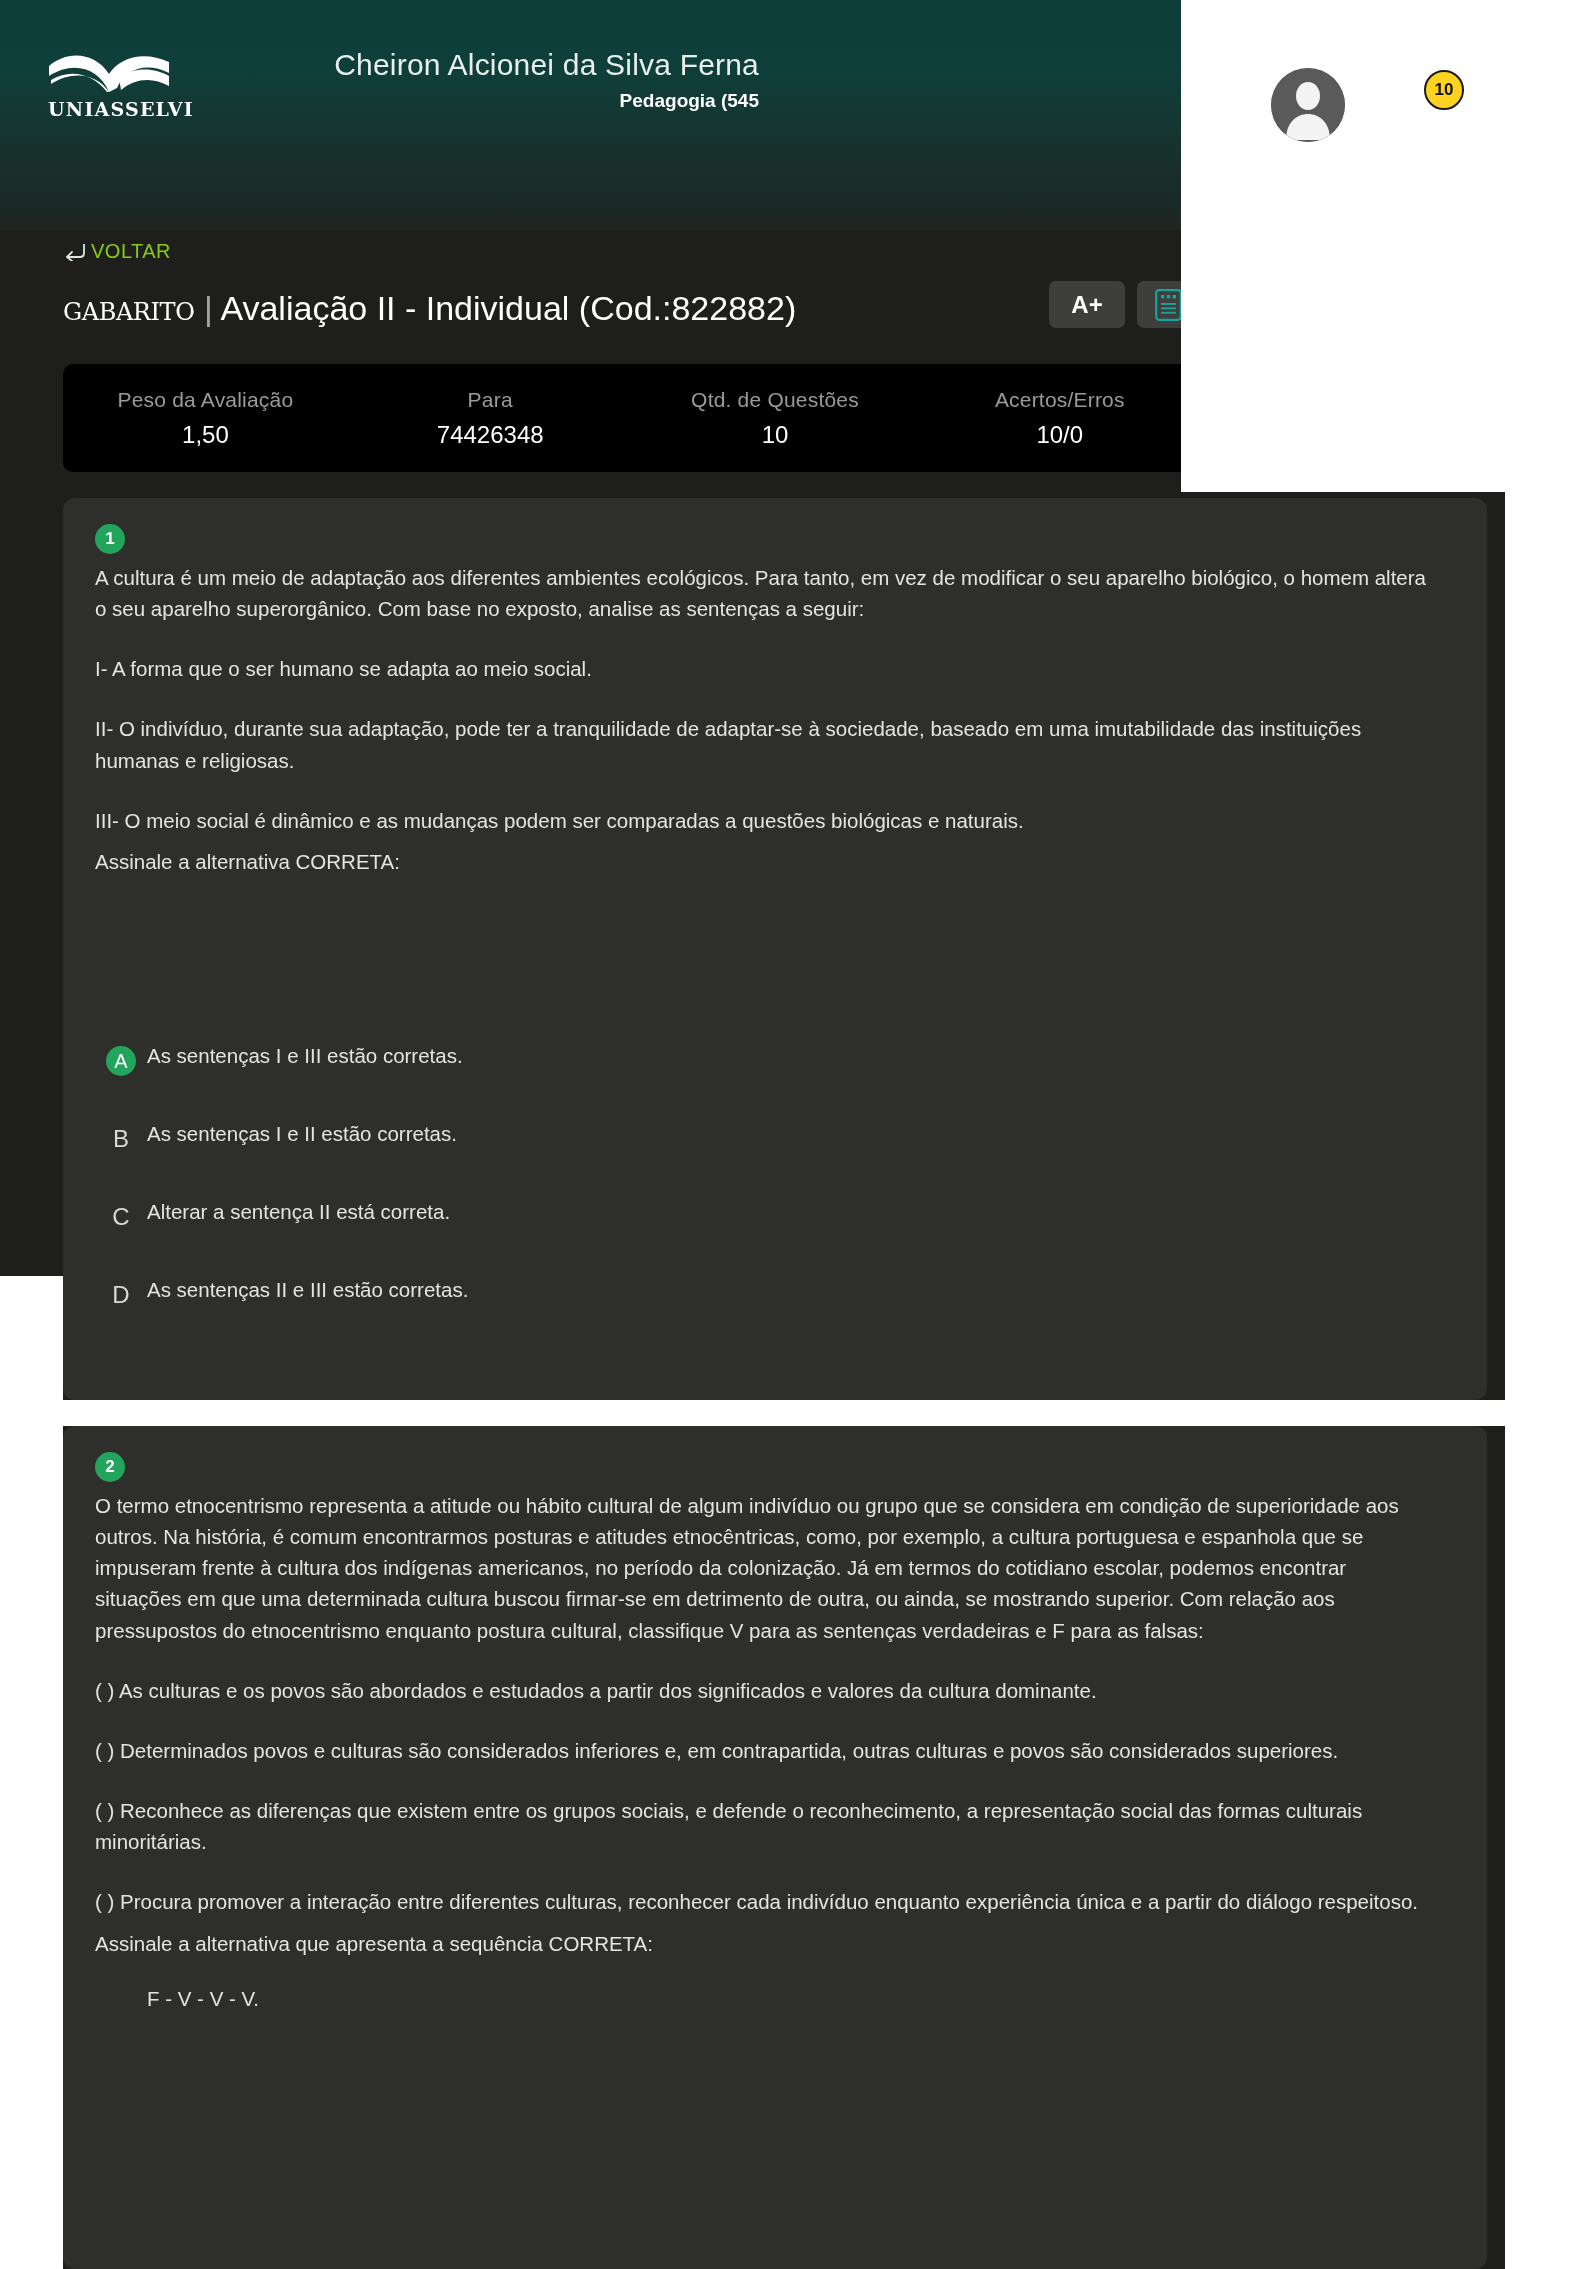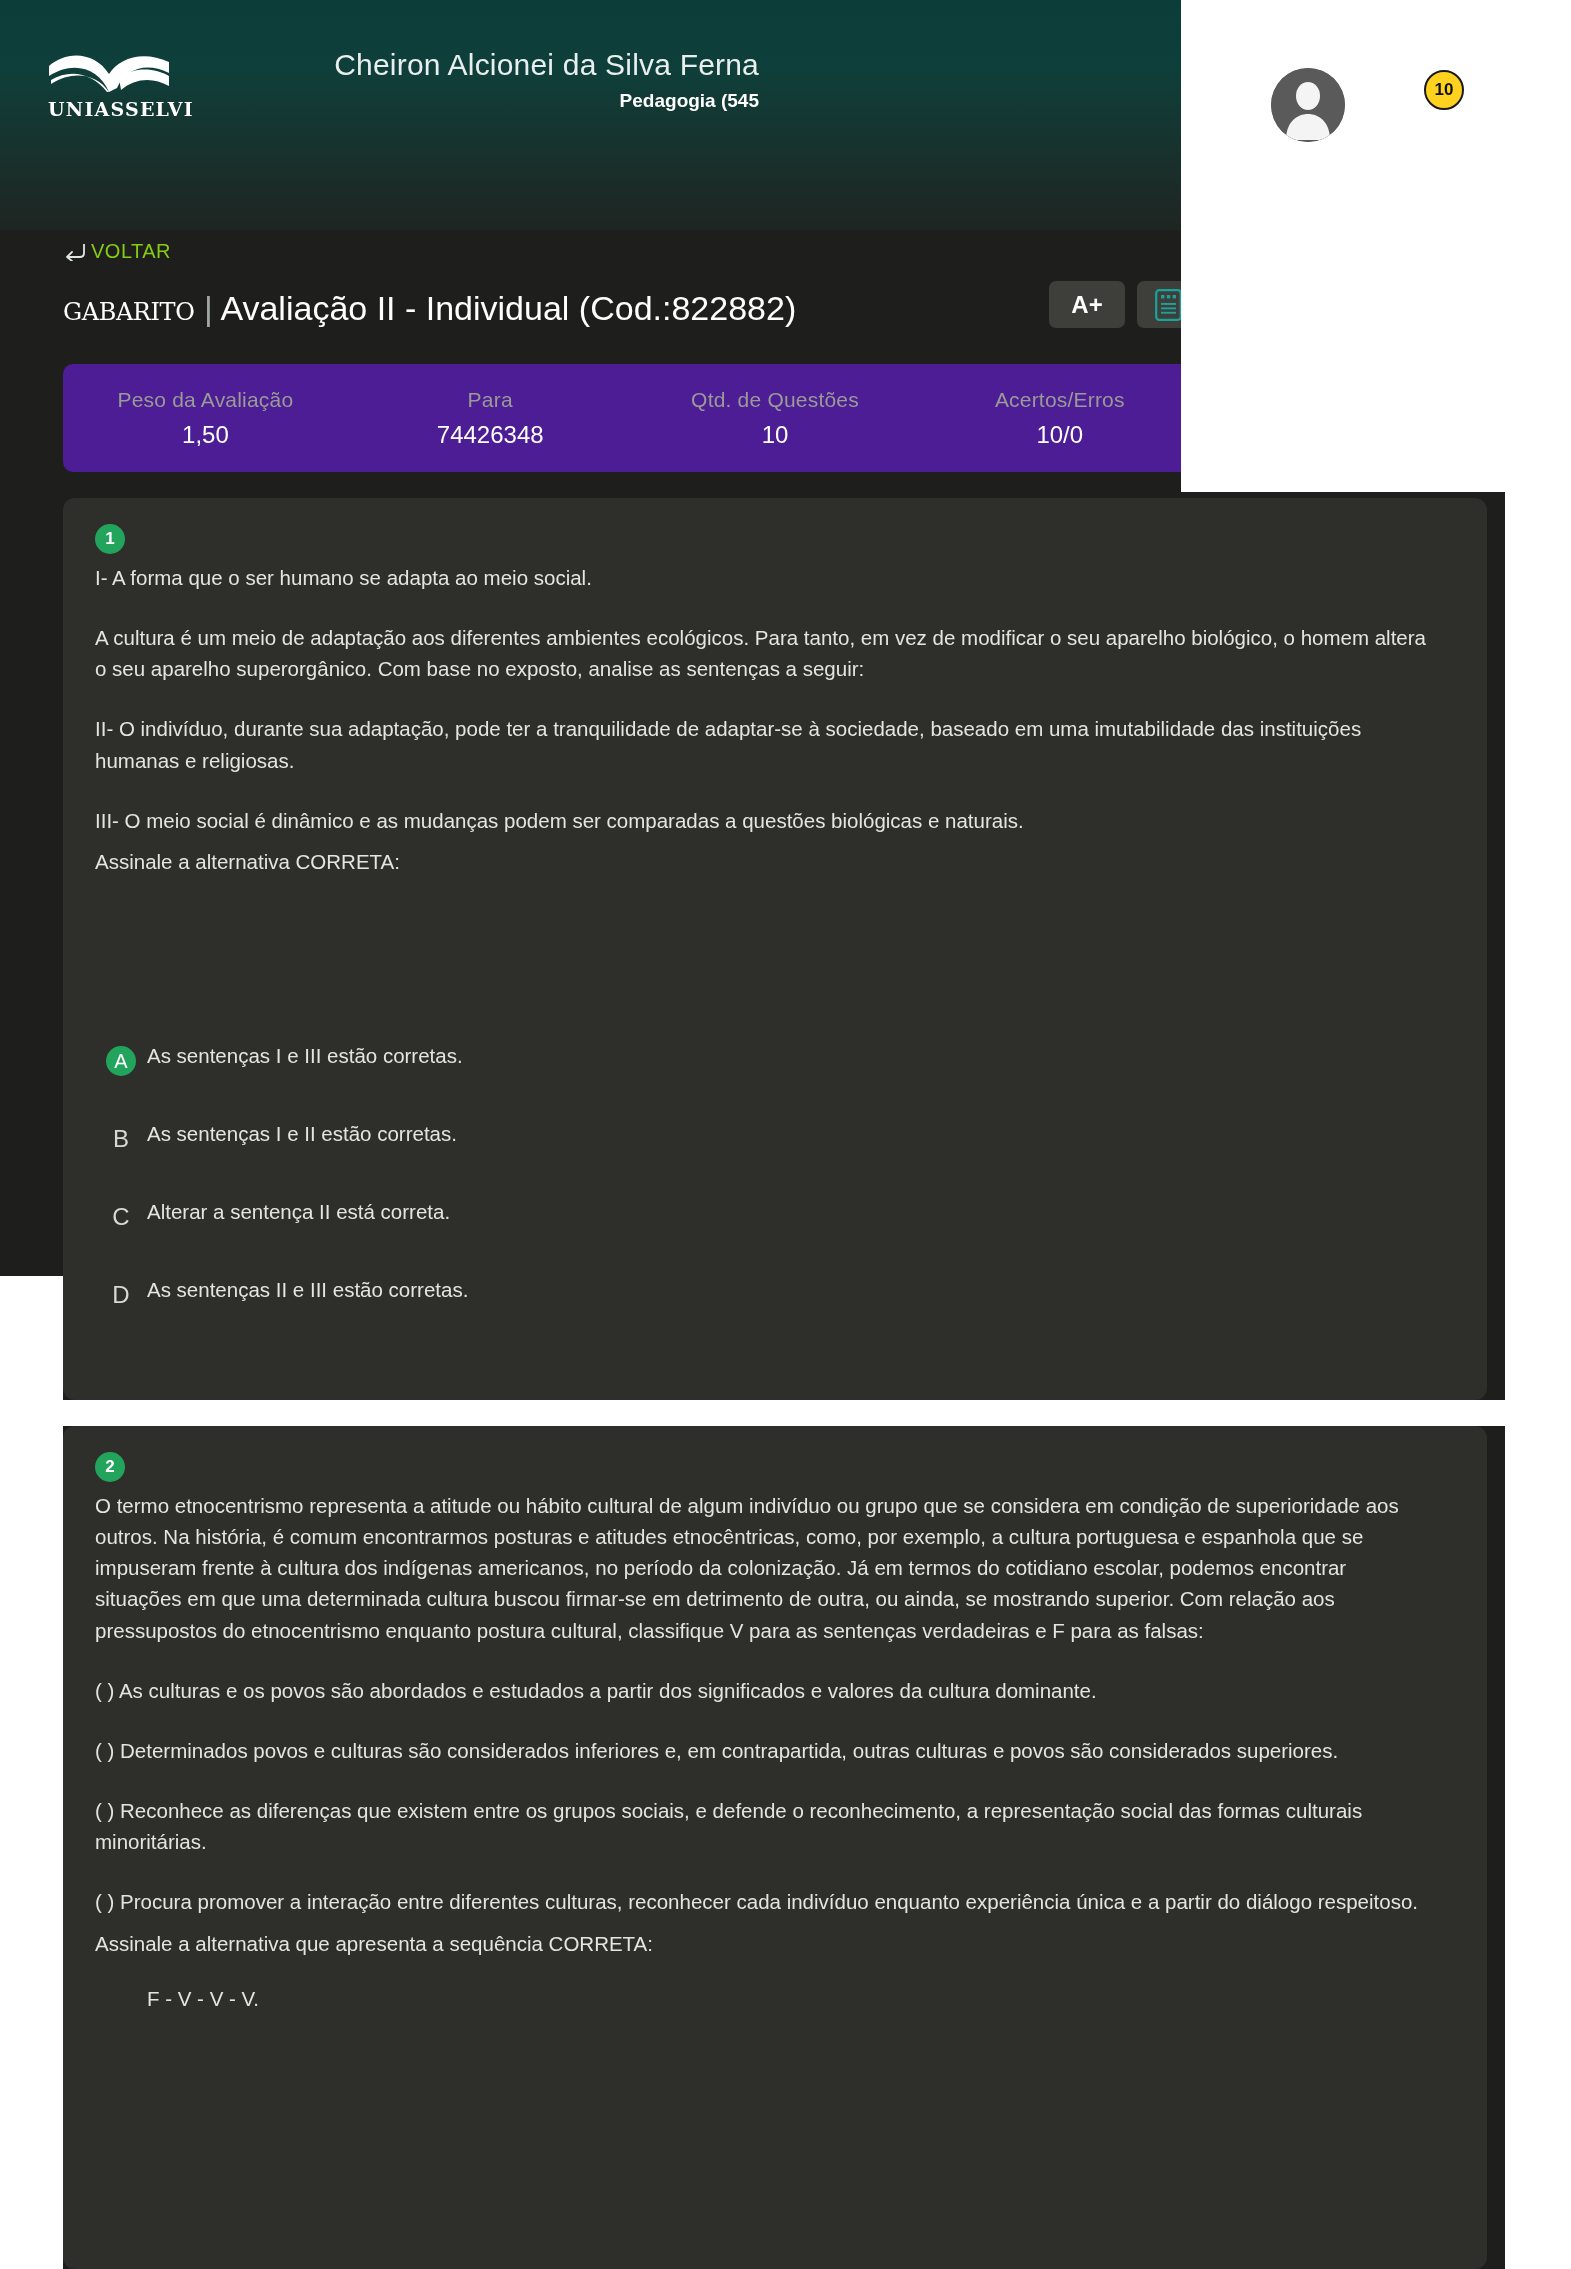--- a/index.html
+++ b/index.html
@@ -91,21 +91,21 @@
     background:#3e3e3b;border:none;border-radius:7px;color:#fff;
     display:flex;align-items:center;gap:14px;cursor:pointer;
   }
   .btn-aplus{width:76px;height:47px;justify-content:center;font-size:24px;font-weight:700;}
   .btn-view{height:47px;padding:0 22px 0 18px;font-size:20px;font-weight:700;}
   .btn-view .doc-icon{display:block;}
 
   
   .stats{
     position:absolute;left:63px;top:364px;width:1424px;height:108px;
-    background:#4c1d95;border-radius:10px;display:flex;align-items:center;
+    background:#000000;border-radius:10px;display:flex;align-items:center;
   }
   .stat{flex:1;text-align:center;}
   .stat .k{color:#9a9a96;font-size:21px;font-weight:300;letter-spacing:.2px;}
   .stat .v{color:#ffffff;font-size:24px;margin-top:9px;}
 
   
   .card{
     position:absolute;left:63px;width:1424px;background:#2e2e2b;border-radius:12px;
   }
   #card-1{top:498px;height:902px;}
@@ -219,22 +219,22 @@
     </div>
     <div class="stat">
       <div class="k">Nota</div>
       <div class="v">10,00</div>
     </div>
   </div>
 
   <div class="card" id="card-1">
     <div class="qnum">1</div>
     <div class="qbody">
+      <p>A cultura é um meio de adaptação aos diferentes ambientes ecológicos. Para tanto, em vez de modificar o seu aparelho biológico, o homem altera o seu aparelho superorgânico. Com base no exposto, analise as sentenças a seguir:</p>
       <p>I- A forma que o ser humano se adapta ao meio social.</p>
-      <p>A cultura é um meio de adaptação aos diferentes ambientes ecológicos. Para tanto, em vez de modificar o seu aparelho biológico, o homem altera o seu aparelho superorgânico. Com base no exposto, analise as sentenças a seguir:</p>
       <p>II- O indivíduo, durante sua adaptação, pode ter a tranquilidade de adaptar-se à sociedade, baseado em uma imutabilidade das instituições humanas e religiosas.</p>
       <p style="margin-bottom:10px">III- O meio social é dinâmico e as mudanças podem ser comparadas a questões biológicas e naturais.</p>
       <p class="tight">Assinale a alternativa CORRETA:</p>
     </div>
     <div class="options">
       <div class="option correct">
         <div class="opt-marker">
           <div class="opt-circle">A</div>
         </div>
         <div class="opt-text">As sentenças I e III estão corretas.</div>

